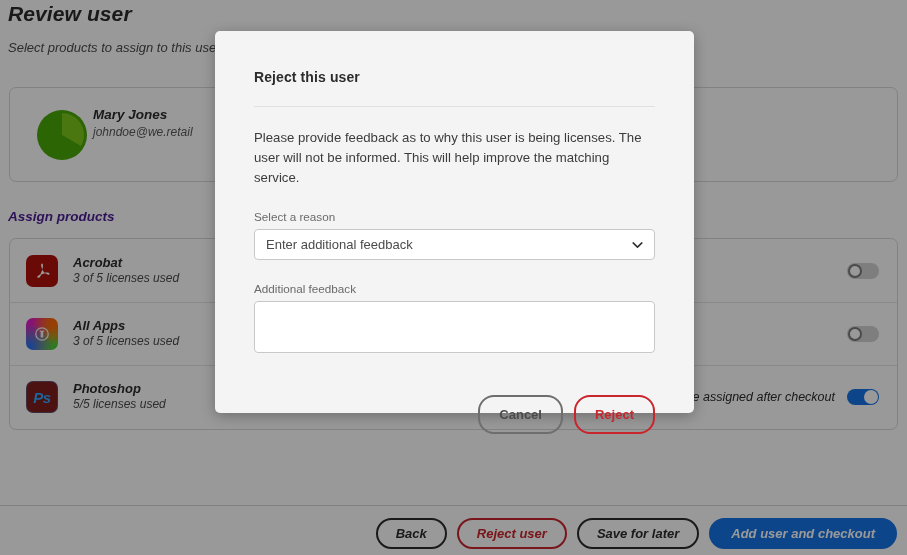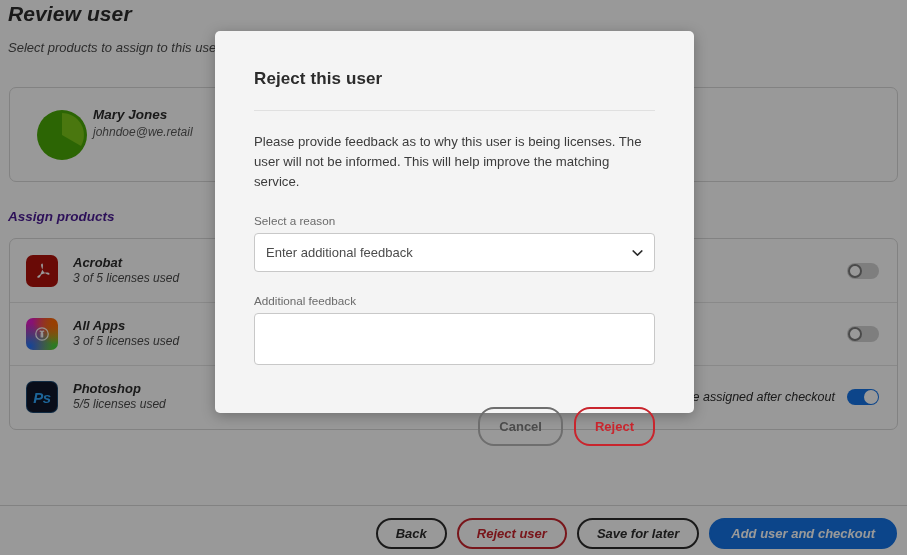--- a/index.html
+++ b/index.html
@@ -83,21 +83,21 @@
   }
   .picon.acrobat { background: #b0120a; }
   .picon.allapps {
     background:
       radial-gradient(circle at 12% 88%, #1e73ff 0%, rgba(30,115,255,0) 58%),
       radial-gradient(circle at 88% 14%, #ff6a00 0%, rgba(255,106,0,0) 55%),
       radial-gradient(circle at 10% 10%, #e01bd0 0%, rgba(224,27,208,0) 58%),
       radial-gradient(circle at 90% 90%, #3ecf3e 0%, rgba(62,207,62,0) 60%),
       linear-gradient(135deg, #e8216f 0%, #f4b400 100%);
   }
-  .picon.photoshop { background: #0f172a; border: 1px solid #31a8ff55; align-items: center; }
+  .picon.photoshop { background: #7f1d1d; border: 1px solid #31a8ff55; align-items: center; }
   .picon .glyph { font-size: 15px; font-weight: 700; color: #31a8ff; letter-spacing: -.5px; }
   .pmeta { flex: 1 1 auto; min-width: 0; }
   .pname { font-size: 13px; font-weight: 700; color: #2c2c2c; line-height: 1.25; }
   .plic { font-size: 12px; color: #4b4b4b; line-height: 1.3; }
   .pnote { font-size: 12.5px; color: #2c2c2c; margin-right: 12px; white-space: nowrap; }
 
   .toggle {
     flex: 0 0 auto;
     width: 32px; height: 16px; border-radius: 9px;
     background: #d2d2d2; position: relative;
@@ -139,37 +139,37 @@
   
   .modal {
     position: absolute; left: 215px; top: 31px;
     width: 479px; height: 382px;
     background: #f4f4f4;
     border-radius: 5px;
     box-shadow: 0 3px 14px rgba(0,0,0,.28);
     padding: 38px 39px 0 39px;
   }
   .modal-title {
-    font-size: 17px; font-weight: 700; color: #2c2c2c;
+    font-size: 14px; font-weight: 700; color: #2c2c2c;
     letter-spacing: .1px;
   }
   .modal-rule {
     margin-top: 21px; height: 1px; background: #e0e0e0;
   }
   .modal-body {
     margin-top: 21px;
     font-size: 13.2px; line-height: 1.52; color: #3c3c3c;
   }
   .field-label {
     margin-top: 22px; margin-bottom: 6px;
     font-size: 11.7px; color: #6b6b6b;
   }
   .select {
     position: relative;
-    height: 39px; background: #ffffff;
+    height: 31px; background: #ffffff;
     border: 1px solid #c8c8c8; border-radius: 4px;
     display: flex; align-items: center;
     padding: 0 30px 0 11px;
     font-size: 13px; color: #4b4b4b;
     cursor: pointer;
   }
   .select .chev {
     position: absolute; right: 11px; top: 50%;
     transform: translateY(-50%);
     width: 11px; height: 7px;

